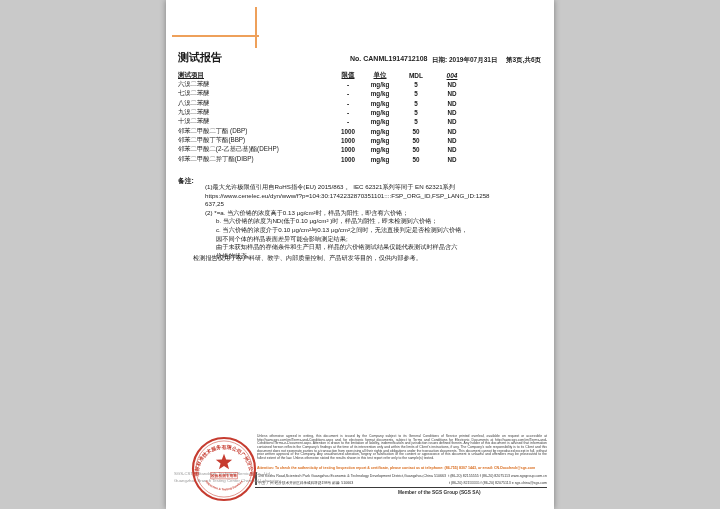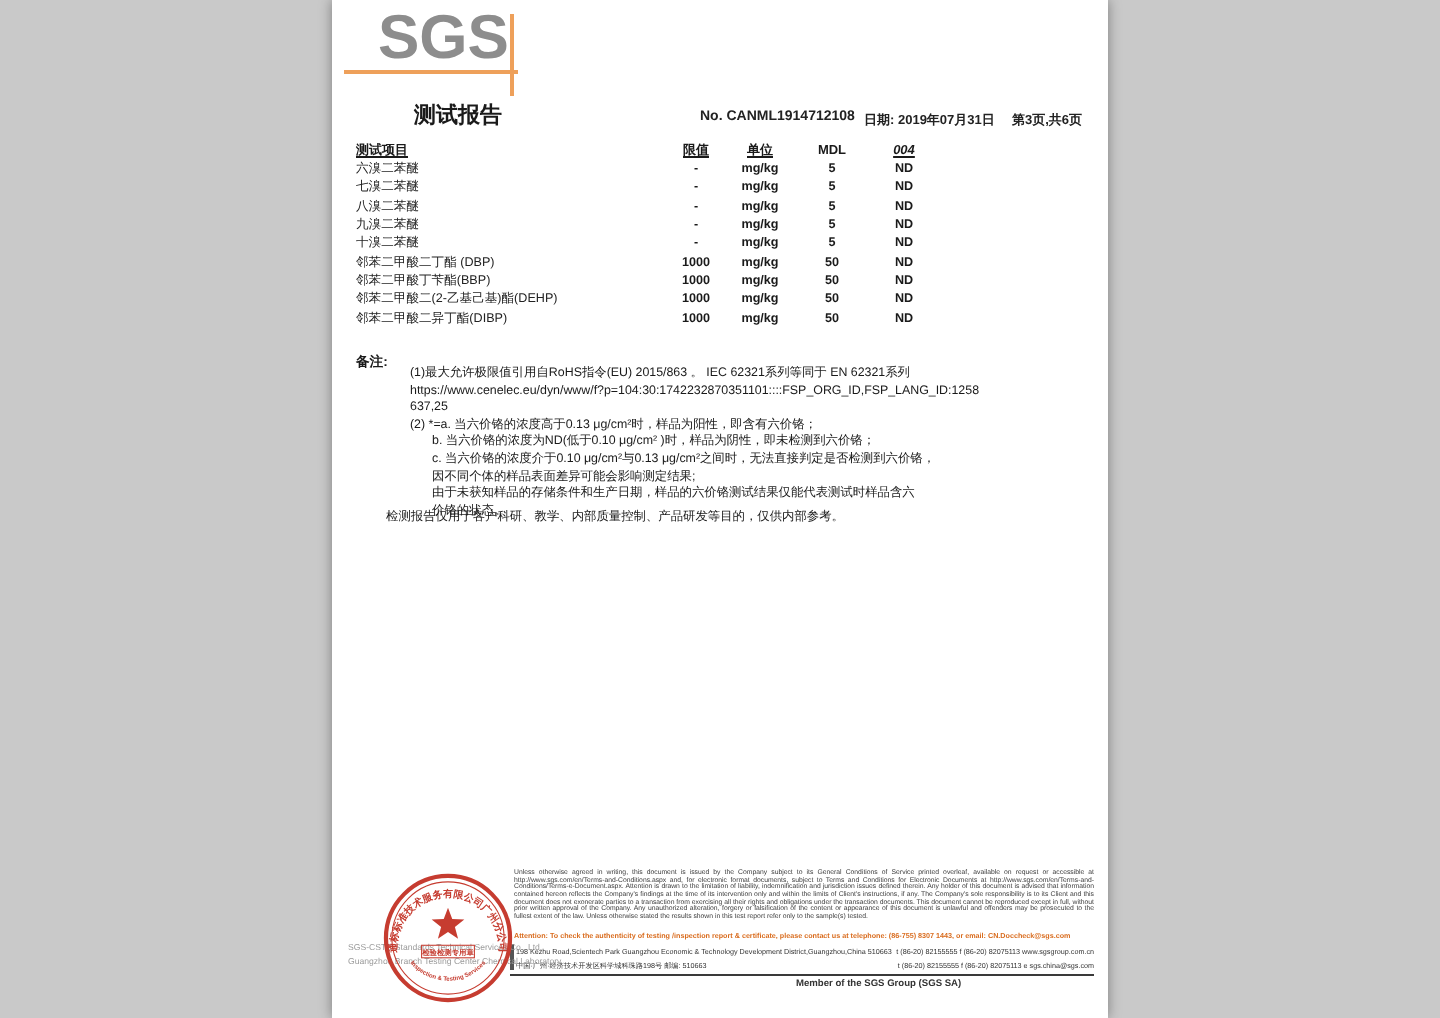--- a/index.html
+++ b/index.html
@@ -10,21 +10,21 @@
   .paper { position:absolute; left:166px; top:0; width:388px; height:509px; background:#ffffff;
            box-shadow:0 0 6px rgba(0,0,0,.38); }
   .abs { position:absolute; }
 
   
   .logo-text { left:23px; top:3px; font-size:31px; font-weight:800; color:#8d8d8d; letter-spacing:0px; line-height:1; }
   .logo-hline { left:6px; top:35px; width:87px; height:2px; background:#eea05a; }
   .logo-vline { left:89px; top:7px; width:2px; height:41px; background:#eea05a; }
 
   
-  .title { left:12px; top:50px; font-size:11px; font-weight:bold; color:#1a1a1a;margin-left:29px; }
+  .title { left:12px; top:50px; font-size:11px; font-weight:bold; color:#1a1a1a; }
   .report-no { left:184px; top:55px; font-size:7px; font-weight:bold; color:#222; }
   .date { left:266px; top:55.5px; font-size:6.5px; font-weight:600; color:#222; }
   .page-info { left:340px; top:55.5px; font-size:6.5px; font-weight:600; color:#222; }
 
   
   .tbl { left:12px; top:70px; width:304px; }
   .trow { display:grid; grid-template-columns:156px 28px 36px 36px 36px; height:9.3px; align-items:center; }
   .thead { height:10px; }
   .thead span { font-size:6.5px; font-weight:bold; color:#1a1a1a; }
   .u { text-decoration:underline; }
@@ -48,21 +48,20 @@
   .addr .row { display:flex; justify-content:space-between; }
   .footer-rule { left:89px; top:486.5px; width:292px; height:1.6px; background:#3a3a3a; }
   .member { left:232px; top:490px; font-size:4.8px; font-weight:600; color:#333; }
 </style>
 </head>
 <body>
 
 <div id="screen">
   <div class="paper">
 
-    <div class="abs logo-text">SGS</div>
     <div class="abs logo-hline"></div>
     <div class="abs logo-vline"></div>
 
     <div class="abs title">测试报告</div>
     <div class="abs report-no">No. CANML1914712108</div>
     <div class="abs date">日期: 2019年07月31日</div>
     <div class="abs page-info">第3页,共6页</div>
 
     <div class="abs tbl">
       <div class="trow thead">

